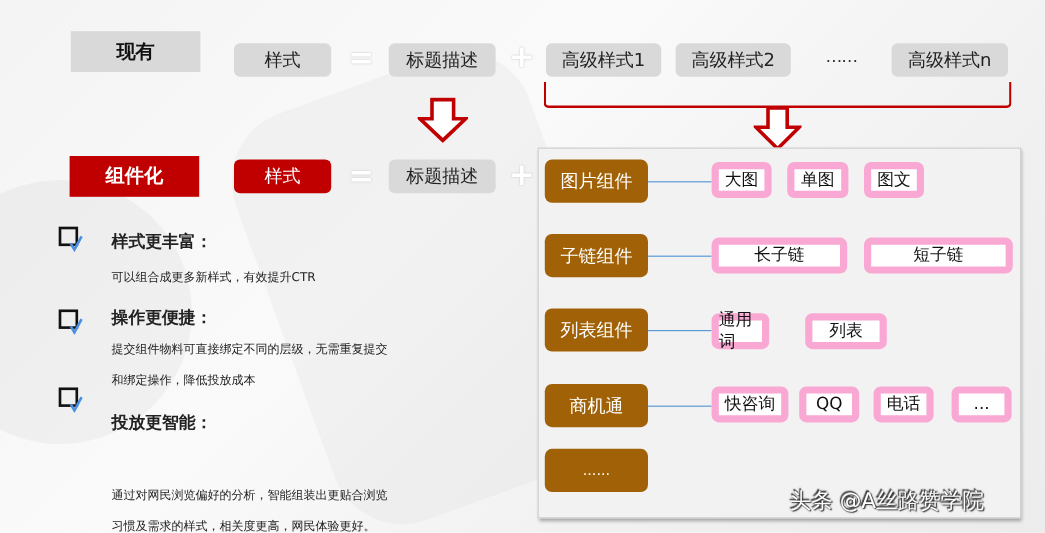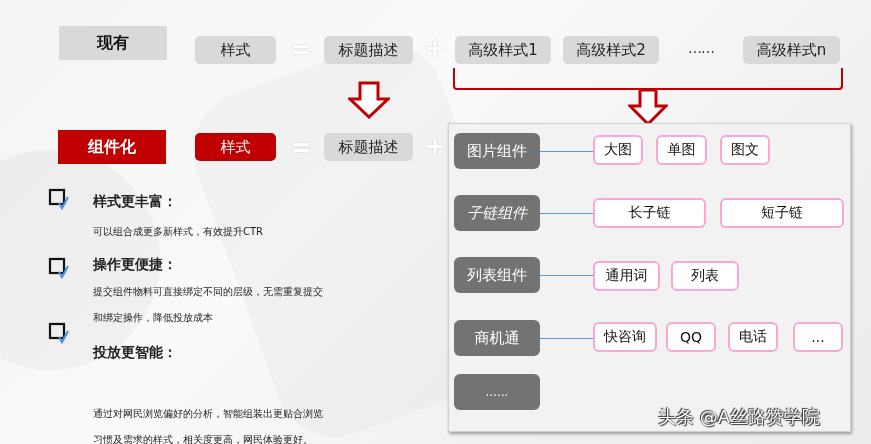--- a/index.html
+++ b/index.html
@@ -45,26 +45,26 @@
     position: absolute; left: 453px; top: 68px; width: 390px; height: 22px;
     border: 2.5px solid #c00000; border-top: none; border-radius: 0 0 4px 4px;
   }
   .panel {
     position: absolute; left: 448px; top: 123px; width: 403px; height: 309px;
     background: #f3f2f3; border: 1px solid #d0d0d0;
     box-shadow: 1px 2px 3px rgba(0,0,0,0.35);
   }
   .comp {
     position: absolute; left: 454px; width: 86px; height: 36px;
-    border-radius: 6px; background: #737373; color: #fff; font-size: 15px;
+    border-radius: 6px; background: #a16207; color: #fff; font-size: 15px;
     display: flex; align-items: center; justify-content: center;
   }
   .connector { position: absolute; left: 540px; width: 53px; height: 1px; background: #5b9bd5; }
   .sub {
-    position: absolute; height: 30px; border: 2px solid #f9a8d4; border-radius: 6px;
+    position: absolute; height: 30px; border: 6px solid #f9a8d4; border-radius: 6px;
     background: #fff; color: #111; font-size: 14px;
     display: flex; align-items: center; justify-content: center;
   }
   .check { position: absolute; width: 22px; height: 22px; }
   .bullet-title { position: absolute; left: 93px; font-size: 14px; font-weight: bold; color: #222; }
   .bullet-text { position: absolute; left: 93px; font-size: 10px; color: #222; line-height: 26px; width: 340px; }
   .watermark {
     position: absolute; left: 658px; top: 405px; font-size: 18px; color: #fff;
     text-shadow: 0 0 1px #333, 1px 1px 1px #333, -1px -1px 1px #333;
   }
@@ -130,28 +130,28 @@
 </div>
 
 <div class="panel"></div>
 
 <div class="comp" style="top:133px;">图片组件</div>
 <div class="connector" style="top:151px;"></div>
 <div class="sub" style="left:593px; top:135px; width:50px;">大图</div>
 <div class="sub" style="left:656px; top:135px; width:51px;">单图</div>
 <div class="sub" style="left:720px; top:135px; width:50px;">图文</div>
 
-<div class="comp" style="top:195px;font-style:italic;">子链组件</div>
+<div class="comp" style="top:195px;">子链组件</div>
 <div class="connector" style="top:213px;"></div>
 <div class="sub" style="left:593px; top:198px; width:113px;">长子链</div>
 <div class="sub" style="left:720px; top:198px; width:124px;">短子链</div>
 
 <div class="comp" style="top:257px;">列表组件</div>
 <div class="connector" style="top:275px;"></div>
-<div class="sub" style="left:593px; top:261px; width:67px;">通用词</div>
+<div class="sub" style="left:593px; top:261px; width:48px;">通用词</div>
 <div class="sub" style="left:671px; top:261px; width:68px;">列表</div>
 
 <div class="comp" style="top:320px;">商机通</div>
 <div class="connector" style="top:338px;"></div>
 <div class="sub" style="left:593px; top:322px; width:64px;">快咨询</div>
 <div class="sub" style="left:666px; top:322px; width:50px;">QQ</div>
 <div class="sub" style="left:728px; top:322px; width:50px;">电话</div>
 <div class="sub" style="left:793px; top:322px; width:50px;">...</div>
 
 <div class="comp" style="top:374px; font-size:12px;">......</div>

